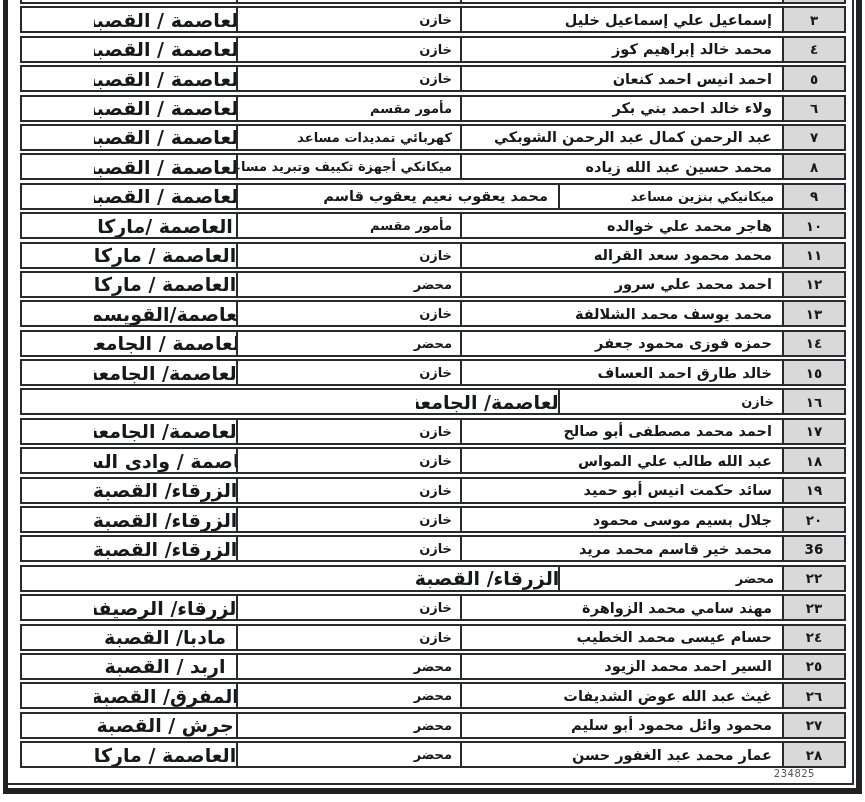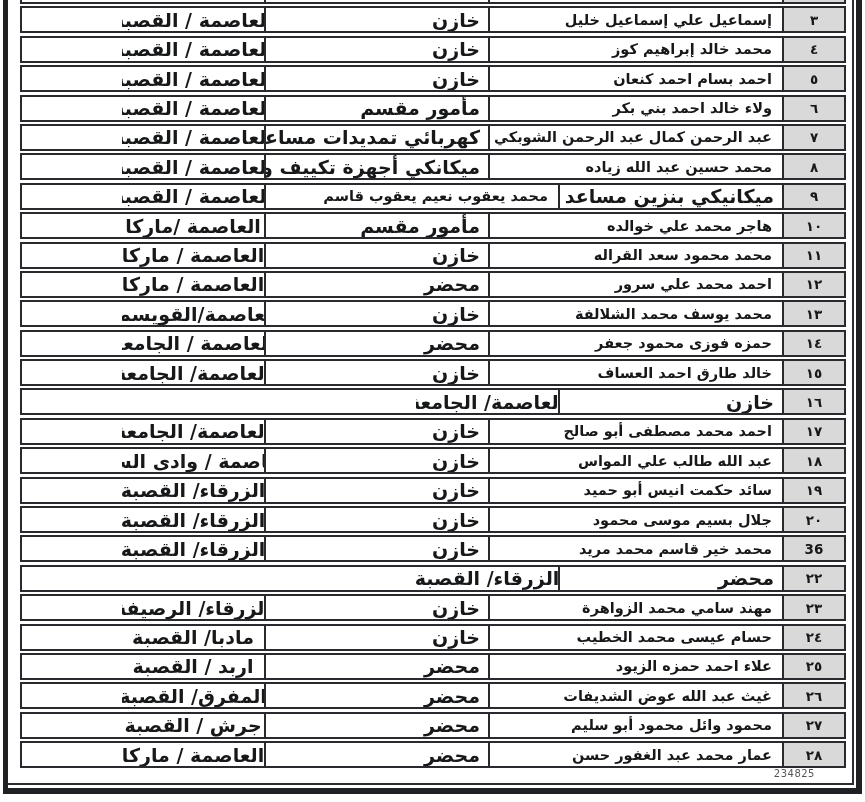--- a/index.html
+++ b/index.html
@@ -69,30 +69,30 @@
   .cell + .cell {
     border-inline-start: 2px solid #292a2e;
   }
   .cell.num {
     width: 60px;
     background: #d9d9d9;
     justify-content: center;
     font-size: 13.5px;
   }
   .cell.name {
-    width: 294px;
+    width: 322px;
     justify-content: flex-start;
     padding-inline-start: 10px;
     font-size: 14.5px;
   }
   .cell.job {
     width: 224px;
     justify-content: flex-start;
     padding-inline-start: 8px;
-    font-size: 19px;
+    font-size: 13px;
     padding-left: 20px;
   }
   .cell.loc {
     width: 144px;
     justify-content: center;
     font-size: 19px;
     padding: 0 4px;
   }
   
   .stamp {
@@ -135,21 +135,21 @@
 
   <div class="row">
     <div class="cell num">٤</div>
     <div class="cell name">محمد خالد إبراهيم كوز</div>
     <div class="cell job">خازن</div>
     <div class="cell loc">العاصمة / القصبة</div>
   </div>
 
   <div class="row">
     <div class="cell num">٥</div>
-    <div class="cell name">احمد بسام احمد كنعان</div>
+    <div class="cell name">احمد انيس احمد كنعان</div>
     <div class="cell job">خازن</div>
     <div class="cell loc">العاصمة / القصبة</div>
   </div>
 
   <div class="row">
     <div class="cell num">٦</div>
     <div class="cell name">ولاء خالد احمد بني بكر</div>
     <div class="cell job">مأمور مقسم</div>
     <div class="cell loc">العاصمة / القصبة</div>
   </div>
@@ -273,21 +273,21 @@
 
   <div class="row">
     <div class="cell num">٢٤</div>
     <div class="cell name">حسام عيسى محمد الخطيب</div>
     <div class="cell job">خازن</div>
     <div class="cell loc">مادبا/ القصبة</div>
   </div>
 
   <div class="row">
     <div class="cell num">٢٥</div>
-    <div class="cell name">علاء احمد حمزه الزيود</div>
+    <div class="cell name">السير احمد محمد الزيود</div>
     <div class="cell job">محضر</div>
     <div class="cell loc">اربد / القصبة</div>
   </div>
 
   <div class="row">
     <div class="cell num">٢٦</div>
     <div class="cell name">غيث عبد الله عوض الشديفات</div>
     <div class="cell job">محضر</div>
     <div class="cell loc">المفرق/ القصبة</div>
   </div>

